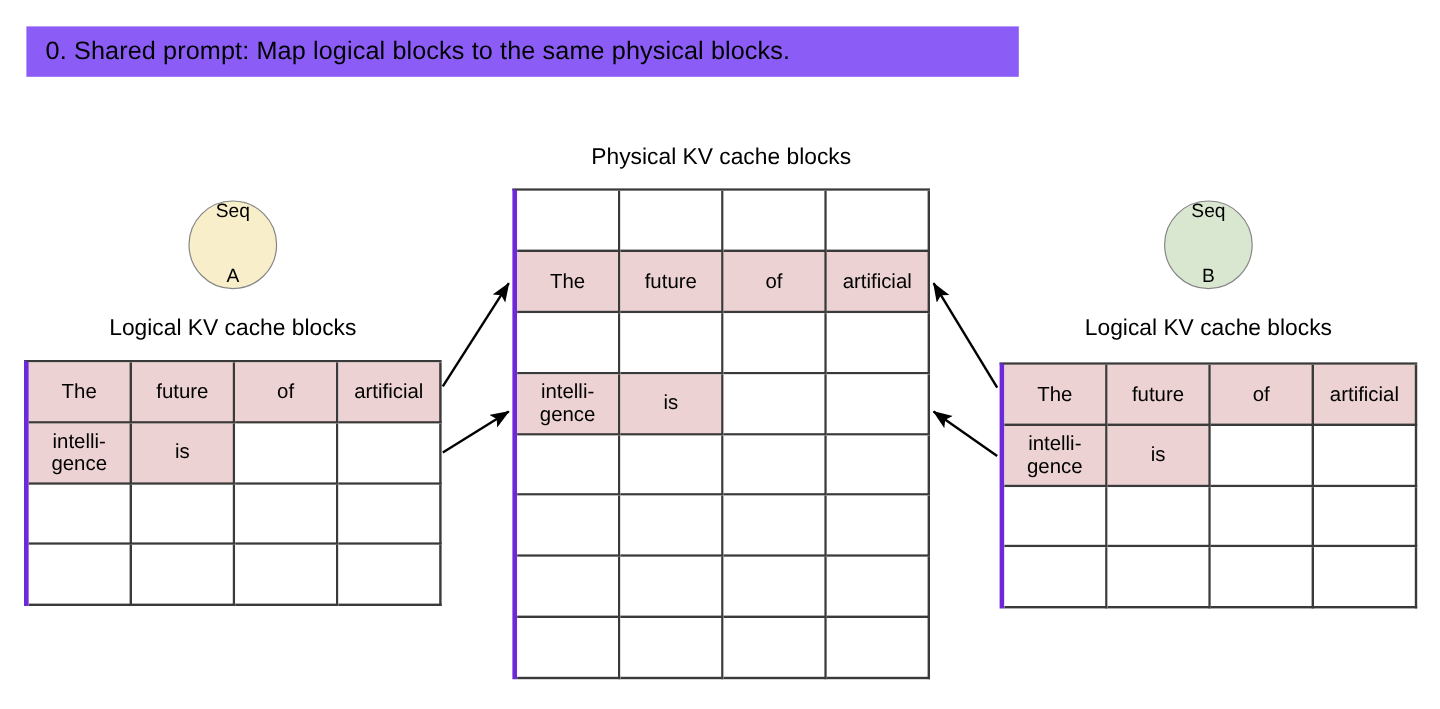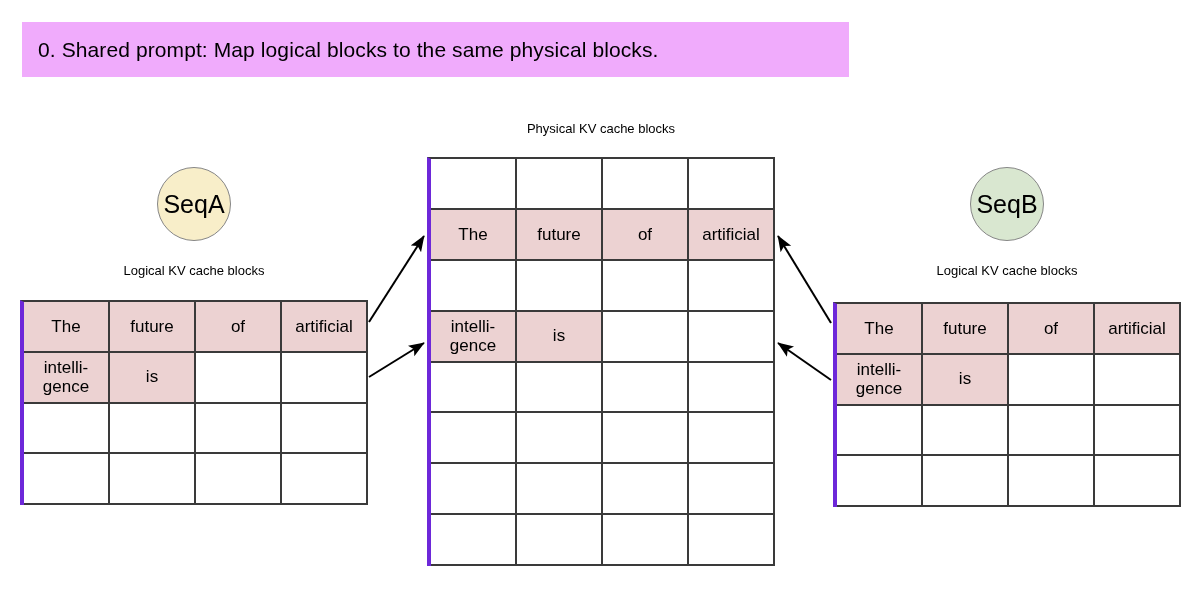--- a/index.html
+++ b/index.html
@@ -16,56 +16,56 @@
     color: #000000;
     overflow: hidden;
   }
 
   
   #title-banner {
     position: absolute;
     left: 22px;
     top: 22px;
     width: 827px;
-    height: 55px;
-    background: #f0abfc;
+    height: 42px;
+    background: #8b5cf6;
     display: flex;
     align-items: center;
   }
   #title-banner .title-text {
     padding-left: 16px;
     font-size: 21px;
     line-height: 1.2;
     letter-spacing: 0.1px;
     white-space: nowrap;
   }
 
   
   .caption {
     position: absolute;
-    font-size: 13px;
+    font-size: 19px;
     text-align: center;
     white-space: nowrap;
   }
   #physical-caption { left: 427px; width: 348px; top: 121px; }
   #logical-a-caption { left: 20px;  width: 348px; top: 263px; }
   #logical-b-caption { left: 833px; width: 348px; top: 263px; }
 
   
   .seq-badge {
     position: absolute;
     width: 74px;
     height: 74px;
     border-radius: 50%;
     border: 1px solid #868686;
     display: flex;
-    flex-direction: row;
+    flex-direction: column;
     align-items: center;
-    justify-content: center;
-    font-size: 25px;
+    justify-content: space-between;
+    font-size: 16px;
     line-height: 1.15;
     box-sizing: border-box;
   }
   #seq-a-badge { left: 157px; top: 167px; background: #f8eec9; }
   #seq-b-badge { left: 970px; top: 167px; background: #d9e7d0; }
 
   
   .kv-grid {
     position: absolute;
     display: grid;

